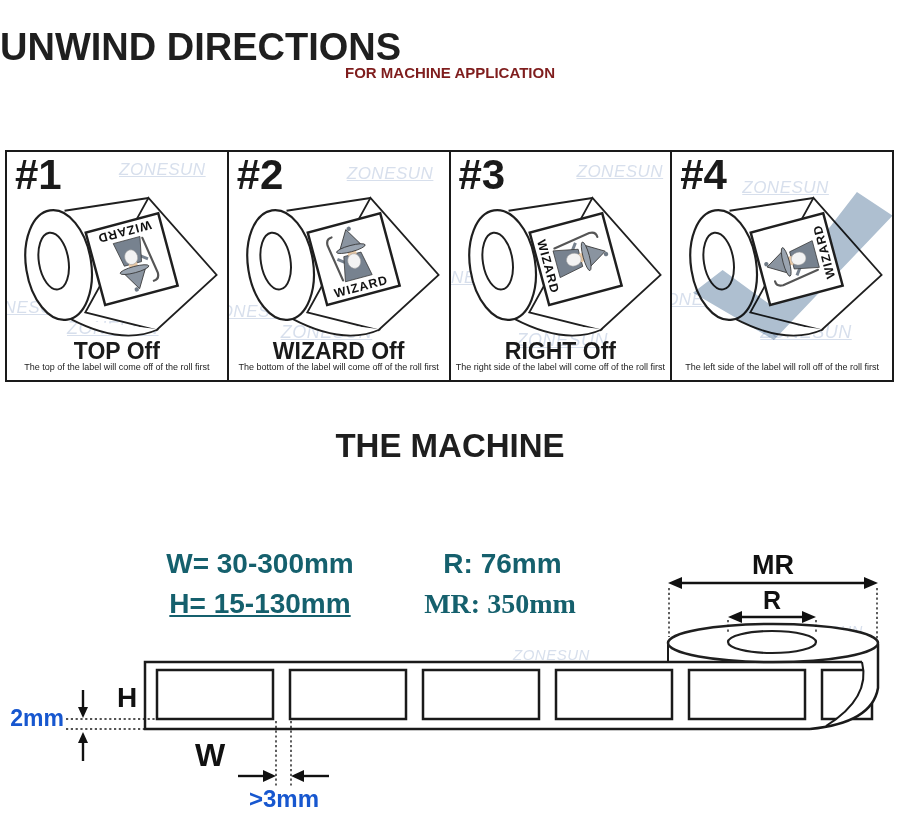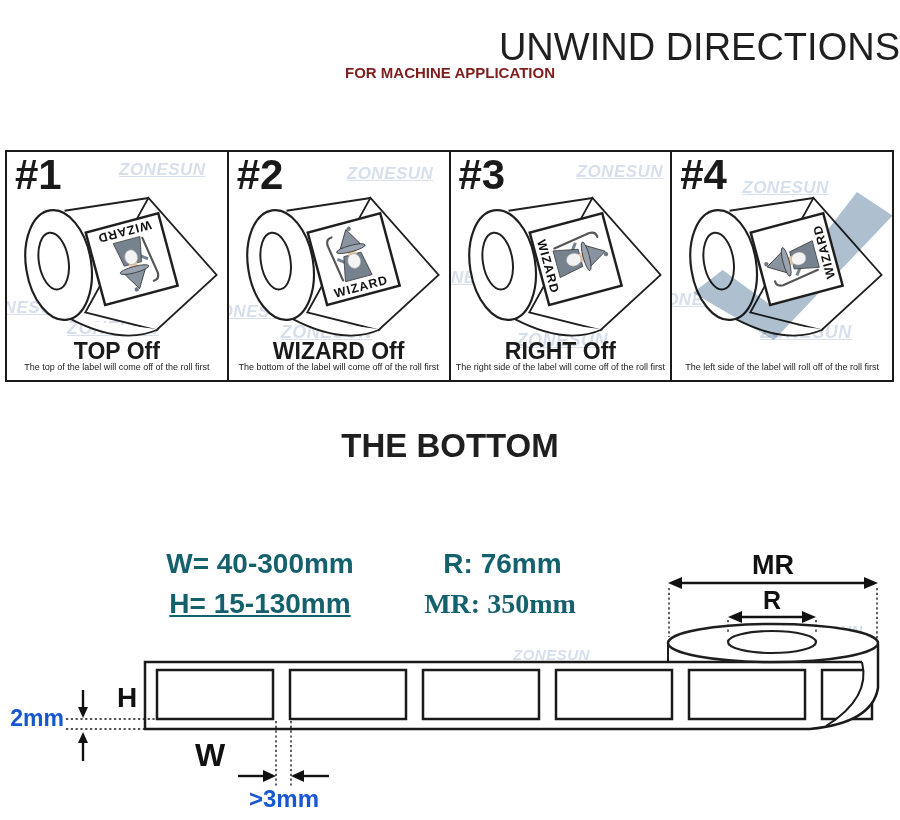--- a/index.html
+++ b/index.html
@@ -1,22 +1,22 @@
 <!DOCTYPE html>
 <html><head>
 <meta charset="utf-8">
 <style>
   html,body{margin:0;padding:0;}
   body{
     width:900px;height:820px;position:relative;background:#fff;
     font-family:"Liberation Sans",sans-serif;color:#1a1a1a;overflow:hidden;
   }
   
-  .main-title{position:absolute;left:0;top:26px;width:100%;text-align:right;
-    font-size:38px;font-weight:normal;letter-spacing:0;color:#1f1f1f;}
+  .main-title{position:absolute;left:0;top:26px;width:100%;text-align:left;
+    font-size:38px;font-weight:bold;letter-spacing:0;color:#1f1f1f;}
   .main-subtitle{position:absolute;left:0;top:64px;width:100%;text-align:center;
     font-size:15px;font-weight:bold;color:#7f1d1d;}
   .size-title{position:absolute;left:0;top:424px;width:100%;text-align:center;
     font-size:33px;font-weight:900;line-height:1.32;color:#1f1f1f;}
   
   .panels{position:absolute;left:5px;top:150px;width:889px;height:232px;
     border:2px solid #1a1a1a;display:flex;box-sizing:border-box;background:#fff;}
   .panel{flex:1 1 0;position:relative;overflow:hidden;}
   .panel + .panel{border-left:2px solid #1a1a1a;}
   .panel-number{position:absolute;left:8px;top:0px;font-size:42px;font-weight:bold;line-height:1.1;}
@@ -55,21 +55,21 @@
   .thin{stroke:#1a1a1a;stroke-width:2;fill:none;}
   .stripfill{fill:#fff;stroke:#1a1a1a;stroke-width:2.5;}
   .whitefill{fill:#fff;stroke:none;}
   .labelrect{fill:#fff;stroke:#1a1a1a;stroke-width:2.5;}
   .dot{stroke:#1a1a1a;stroke-width:1.4;stroke-dasharray:2.2,2.6;fill:none;}
   .arrowline{stroke:#111;stroke-width:2.4;fill:none;}
   .arrowhead{fill:#111;stroke:none;}
   .dim-black{font-family:"Liberation Sans",sans-serif;font-weight:bold;fill:#111;}
   .dim-blue{font-family:"Liberation Sans",sans-serif;font-weight:bold;fill:#1757cf;}
   
-  .wm{position:absolute;font-style:italic;font-weight:bold;color:#c3cfe3;opacity:.65;
+  .wm{position:absolute;font-style:italic;font-weight:normal;color:#c3cfe3;opacity:.65;
     text-decoration:underline;letter-spacing:.5px;white-space:nowrap;pointer-events:none;}
 </style>
 </head>
 <body>
 
 <div class="main-title">UNWIND DIRECTIONS</div>
 <div class="main-subtitle">FOR MACHINE APPLICATION</div>
 
 <div class="panels">
 
@@ -188,24 +188,24 @@
           <circle class="hatball" cx="3" cy="-31" r="2.2"></circle>
           <text class="wiztext" x="0" y="33" text-anchor="middle">WIZARD</text>
         </g>
       </g>
     </svg>
     <div class="panel-caption">The left side of the label will roll off of the roll first</div>
   </div>
 </div>
 
 <div class="size-title">
-  <div>THE BOTTOM</div>
+  <div>THE MACHINE</div>
 </div>
 
-<div id="spec-w" class="spec">W= 40-300mm</div>
+<div id="spec-w" class="spec">W= 30-300mm</div>
 <div id="spec-r" class="spec">R: 76mm</div>
 <div id="spec-h" class="spec">H= 15-130mm</div>
 <div id="spec-mr" class="spec">MR: 350mm</div>
 
 <span class="wm" style="left:513px;top:646px;font-size:15px;">ZONESUN</span>
 <span class="wm" style="left:316px;top:703px;font-size:17px;">ZONESUN</span>
 <span class="wm" style="left:698px;top:679px;font-size:18px;">ZONESUN</span>
 <span class="wm" style="left:786px;top:622px;font-size:15px;">ZONESUN</span>
 
 <svg class="diagram-svg" viewBox="0 0 900 280">

